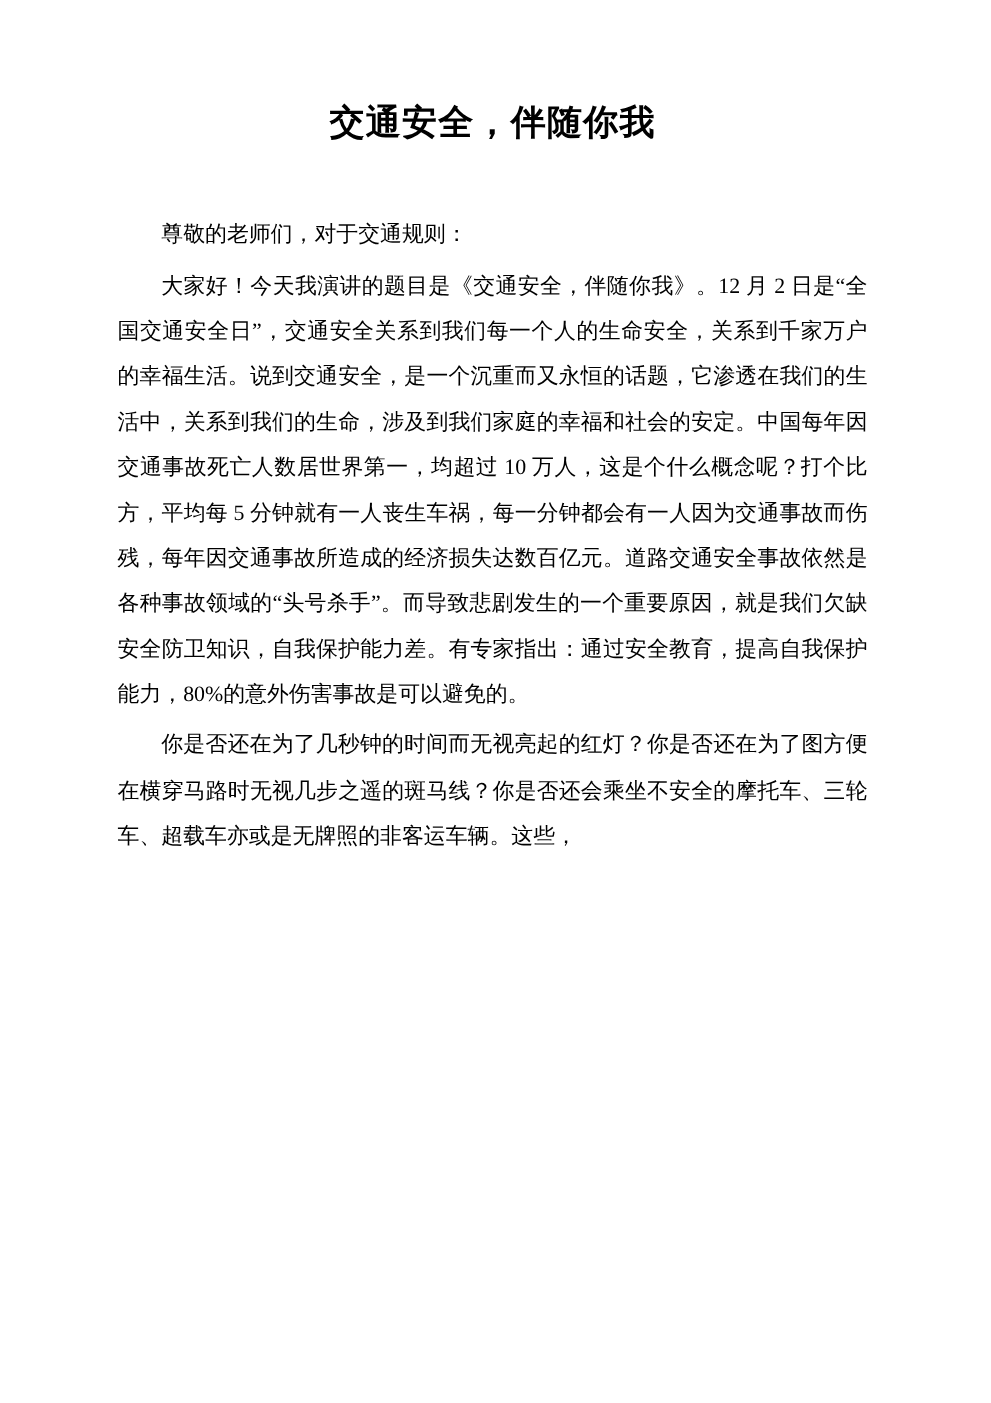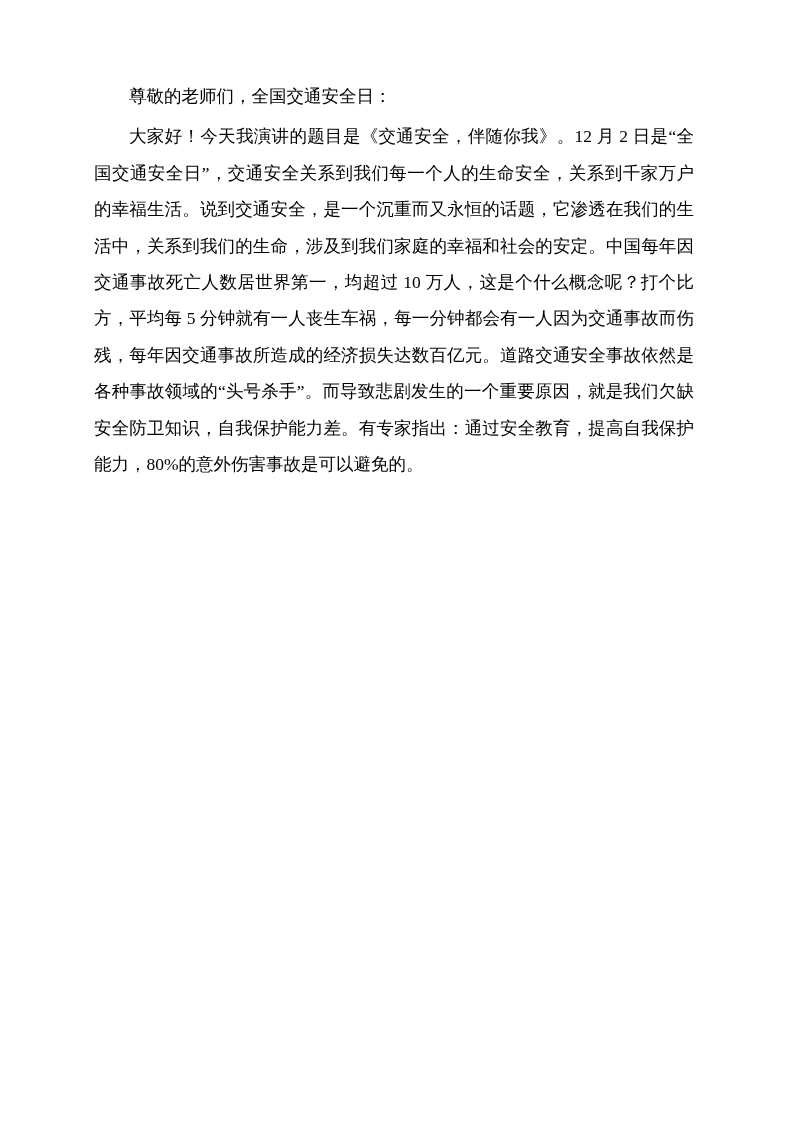--- a/index.html
+++ b/index.html
@@ -47,21 +47,23 @@
   .para.salutation {
     text-indent: 2em;
   }
 </style>
 </head>
 <body>
 
 <div class="page">
   <div class="page-inner">
 
+    <h1 class="doc-title">交通安全，伴随你我</h1>
 
-    <p class="para salutation">尊敬的老师们，全国交通安全日：</p>
+    <p class="para salutation">尊敬的老师们，对于交通规则：</p>
 
     <p class="para">大家好！今天我演讲的题目是《交通安全，伴随你我》。12 月 2 日是“全国交通安全日”，交通安全关系到我们每一个人的生命安全，关系到千家万户的幸福生活。说到交通安全，是一个沉重而又永恒的话题，它渗透在我们的生活中，关系到我们的生命，涉及到我们家庭的幸福和社会的安定。中国每年因交通事故死亡人数居世界第一，均超过 10 万人，这是个什么概念呢？打个比方，平均每 5 分钟就有一人丧生车祸，每一分钟都会有一人因为交通事故而伤残，每年因交通事故所造成的经济损失达数百亿元。道路交通安全事故依然是各种事故领域的“头号杀手”。而导致悲剧发生的一个重要原因，就是我们欠缺安全防卫知识，自我保护能力差。有专家指出：通过安全教育，提高自我保护能力，80%的意外伤害事故是可以避免的。</p>
 
 
+    <p class="para">你是否还在为了几秒钟的时间而无视亮起的红灯？你是否还在为了图方便在横穿马路时无视几步之遥的斑马线？你是否还会乘坐不安全的摩托车、三轮车、超载车亦或是无牌照的非客运车辆。这些，</p>
 
   </div>
 </div>
 
 </body></html>

